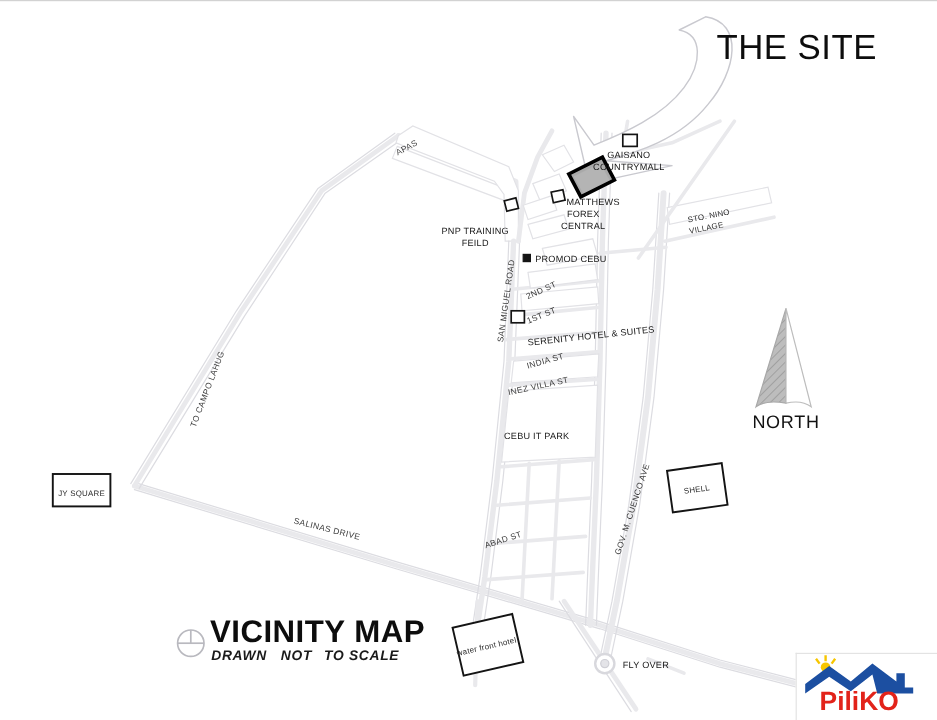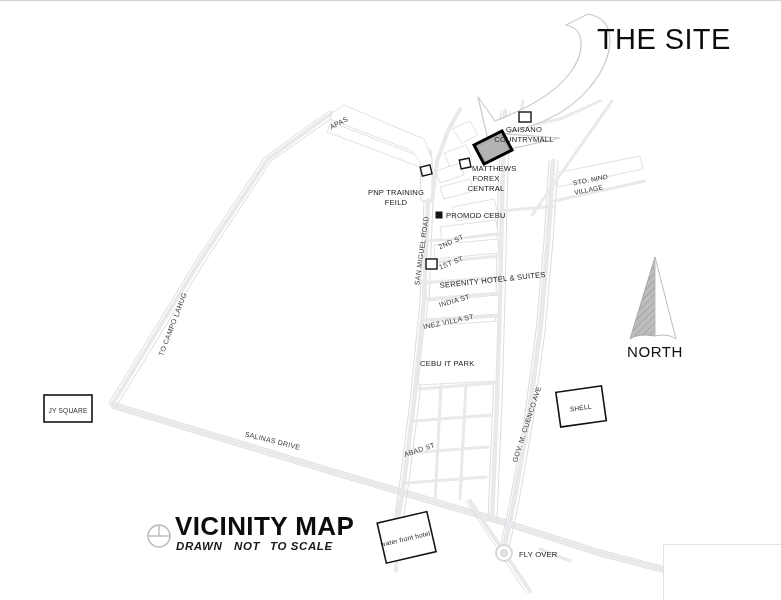--- a/index.html
+++ b/index.html
@@ -300,14 +300,28 @@
       <line x1="159" y1="524" x2="159" y2="535" stroke="#b9b9bf" stroke-width="1.4"></line>
       <line x1="148" y1="535" x2="170" y2="535" stroke="#b9b9bf" stroke-width="1.4"></line>
       <text class="vm-title" x="175" y="534">VICINITY MAP</text>
       <text class="vm-sub" x="176" y="549">DRAWN</text>
       <text class="vm-sub" x="234" y="549">NOT</text>
       <text class="vm-sub" x="270" y="549">TO SCALE</text>
     </g>
   </svg>
 
   <div id="logo-frame"></div>
+  <div id="logo">
+    <svg viewBox="0 0 118 56" width="118" height="56">
+      <g>
+        <circle cx="31" cy="16" r="4" fill="#f7c600"></circle>
+        <line x1="31" y1="6" x2="31" y2="11" stroke="#f7c600" stroke-width="2"></line>
+        <line x1="23" y1="9" x2="26" y2="13" stroke="#f7c600" stroke-width="2"></line>
+        <line x1="39" y1="9" x2="36" y2="13" stroke="#f7c600" stroke-width="2"></line>
+      </g>
+      <path d="M 14 30 L 34 15 L 52 28 L 70 13 L 90 28 L 90 21 L 97 21 L 97 33 L 104 33 L 104 38 L 74 38 L 70 22 L 52 36 L 34 24 L 14 38 Z" fill="#1c4fa1"></path>
+      <text class="logo-text" x="59" y="52" text-anchor="middle">
+        <tspan fill="#e2231a">Pili</tspan><tspan fill="#e2231a">KO</tspan>
+      </text>
+    </svg>
+  </div>
 
 </div>
 
 </body></html>

